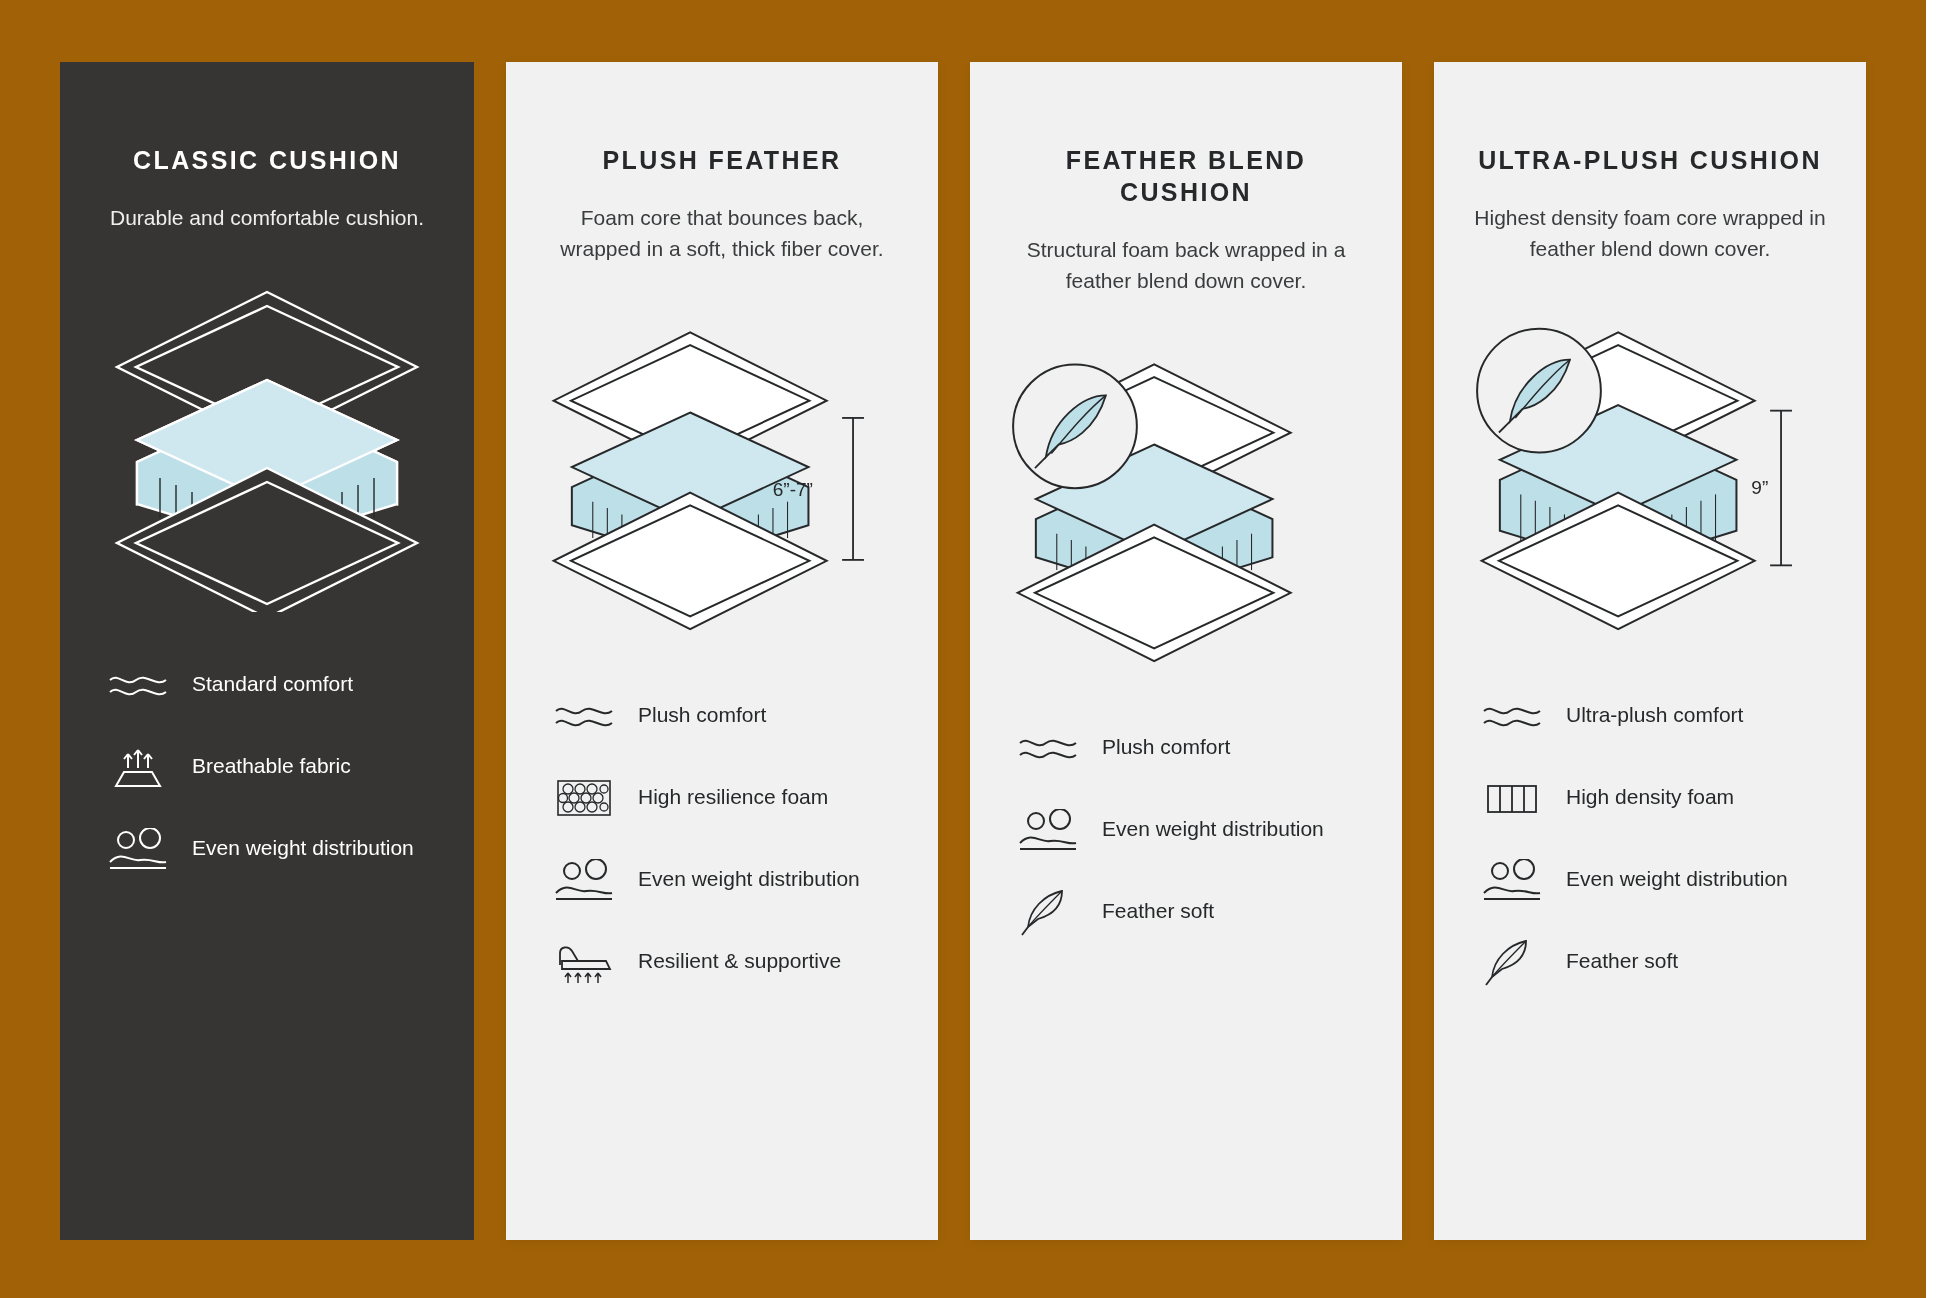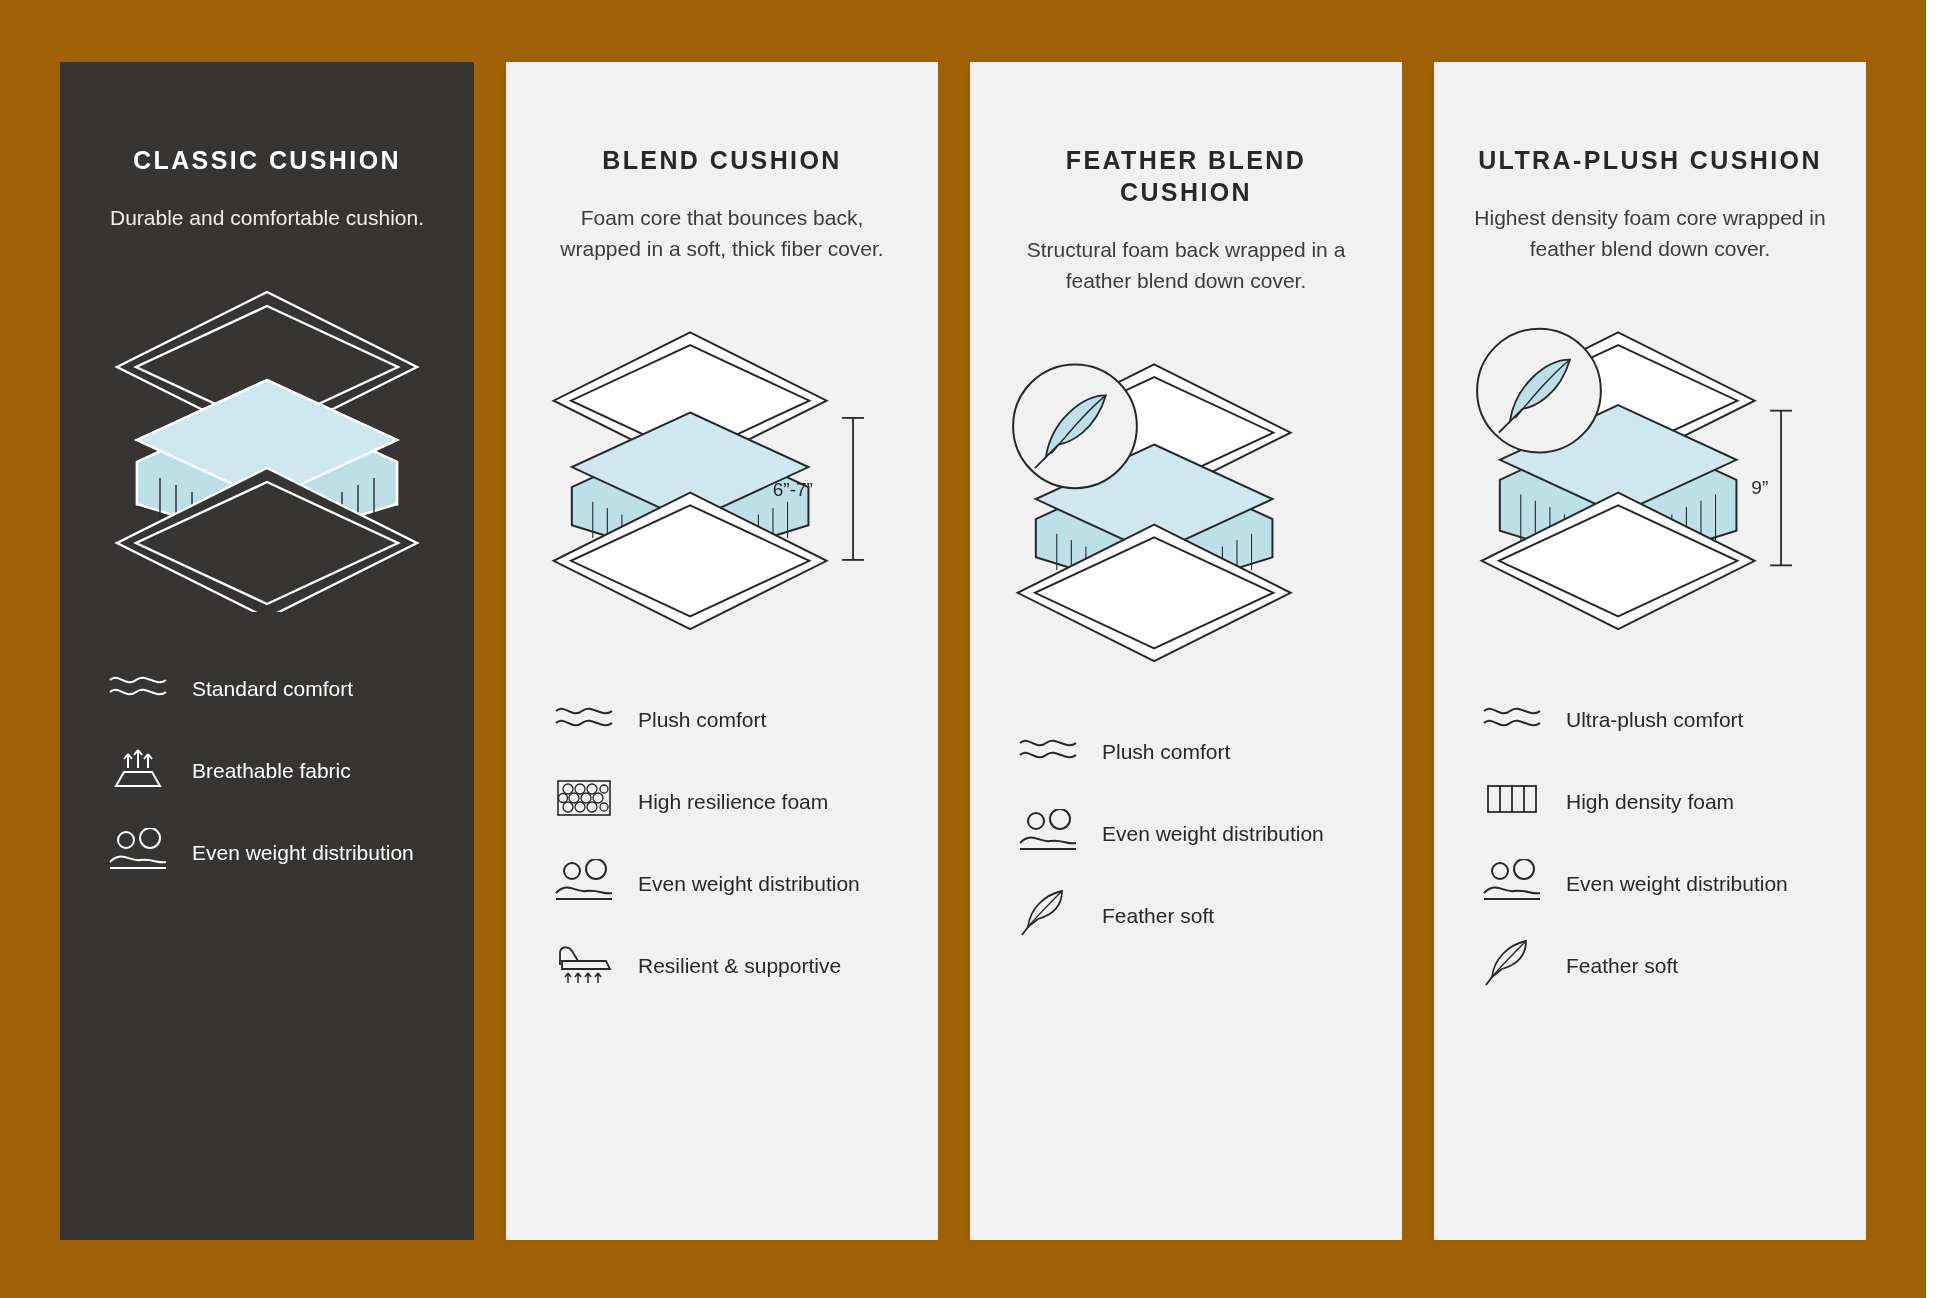--- a/index.html
+++ b/index.html
@@ -71,21 +71,21 @@
     justify-content: center;
   }
   .illus svg { display: block; }
 
   .features {
     margin-top: 34px;
     padding: 0 14px;
   }
   .feature {
     display: flex;
-    align-items: center;
+    align-items: flex-start;
     margin-bottom: 34px;
   }
   .feature:last-child { margin-bottom: 0; }
   .feature-icon {
     width: 74px;
     min-width: 74px;
     height: 48px;
     display: flex;
     align-items: center;
     justify-content: flex-start;
@@ -181,21 +181,21 @@
               <path d="M2 34 C14 22, 22 34, 32 32 C44 30, 50 36, 58 34"></path>
               <line x1="2" y1="40" x2="58" y2="40"></line>
             </svg>
           </span>
           <span class="feature-label">Even weight distribution</span>
         </div>
       </div>
     </div>
 
     <div class="card light">
-      <div class="card-title">BLEND CUSHION</div>
+      <div class="card-title">PLUSH FEATHER</div>
       <div class="card-desc">Foam core that bounces back, wrapped in a soft, thick fiber cover.</div>
 
       <div class="illus">
         <svg width="400" height="340" viewBox="0 0 400 340" fill="none" stroke="#26282a" stroke-width="2.2">
           <g>
             <polygon points="165,10 315,85 165,160 15,85" fill="#ffffff"></polygon>
             <polygon points="165,24 296,85 165,146 34,85" fill="#ffffff"></polygon>
           </g>
           <g>
             <polygon points="165,120 295,180 295,222 165,262 35,222 35,180" fill="#bcdfe8"></polygon>

